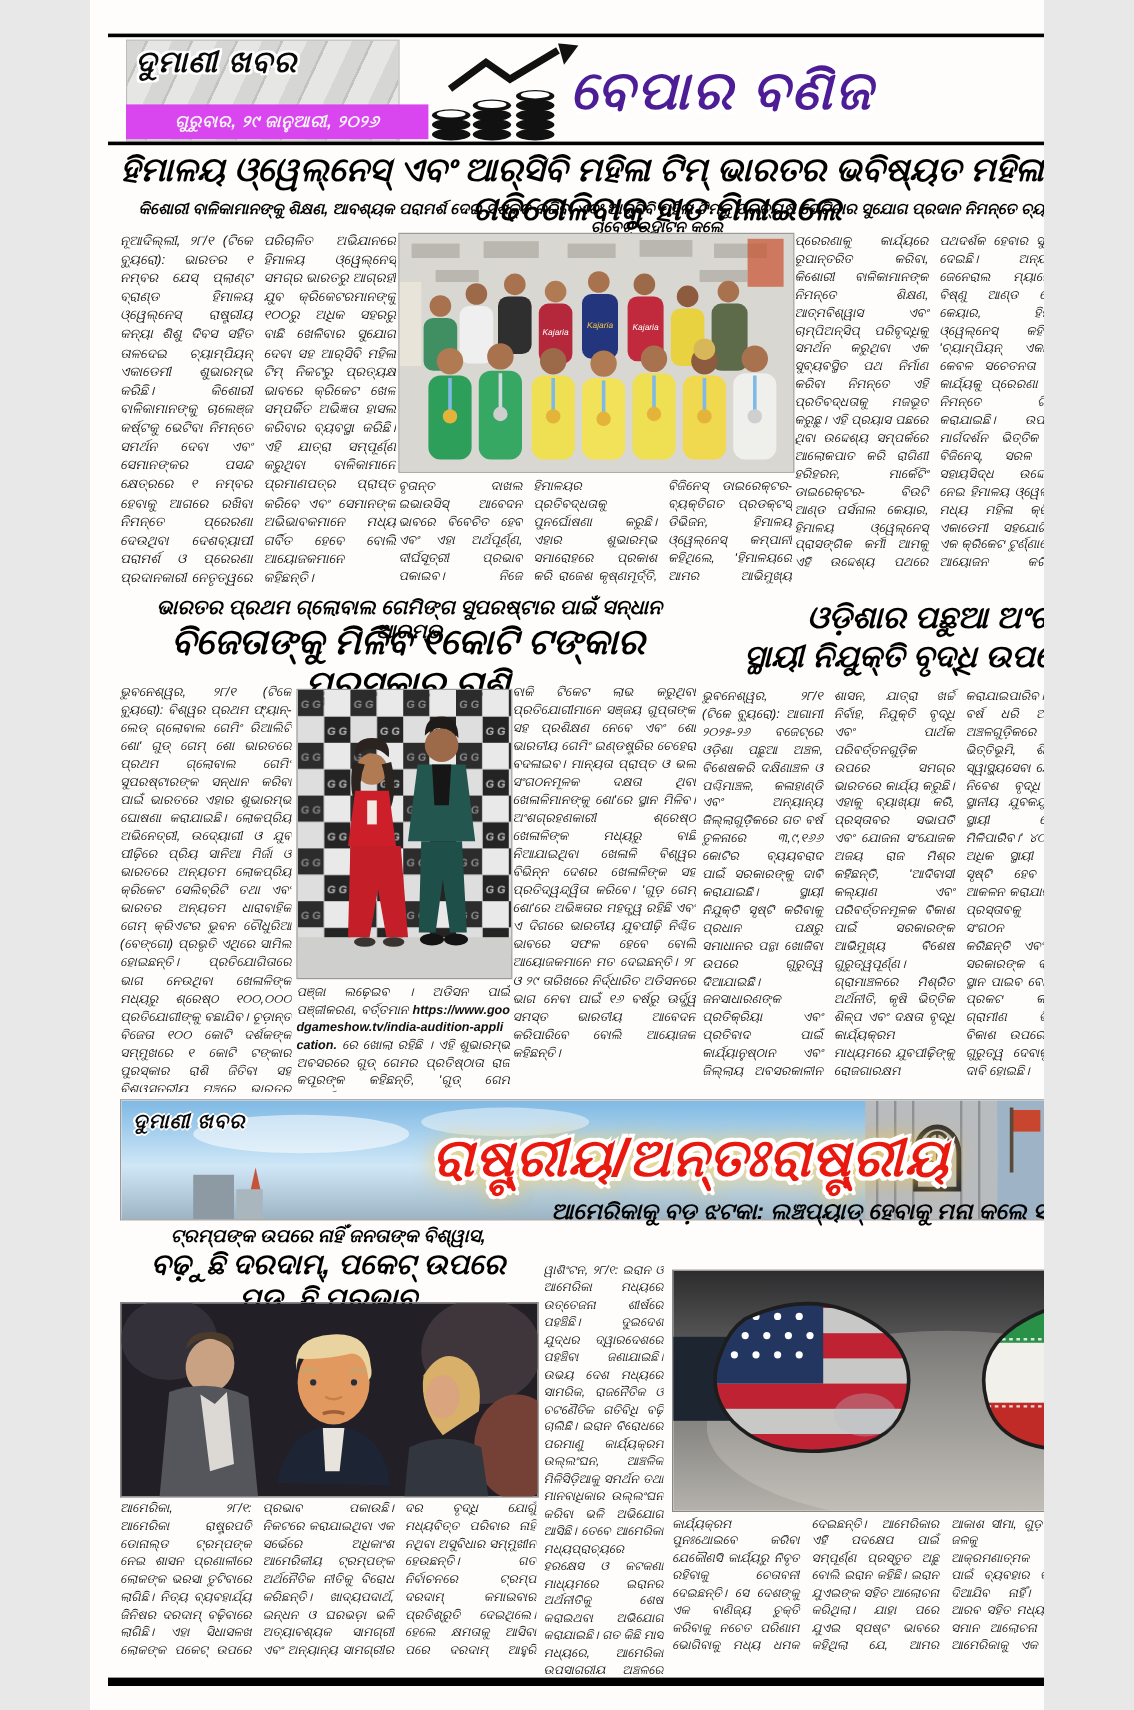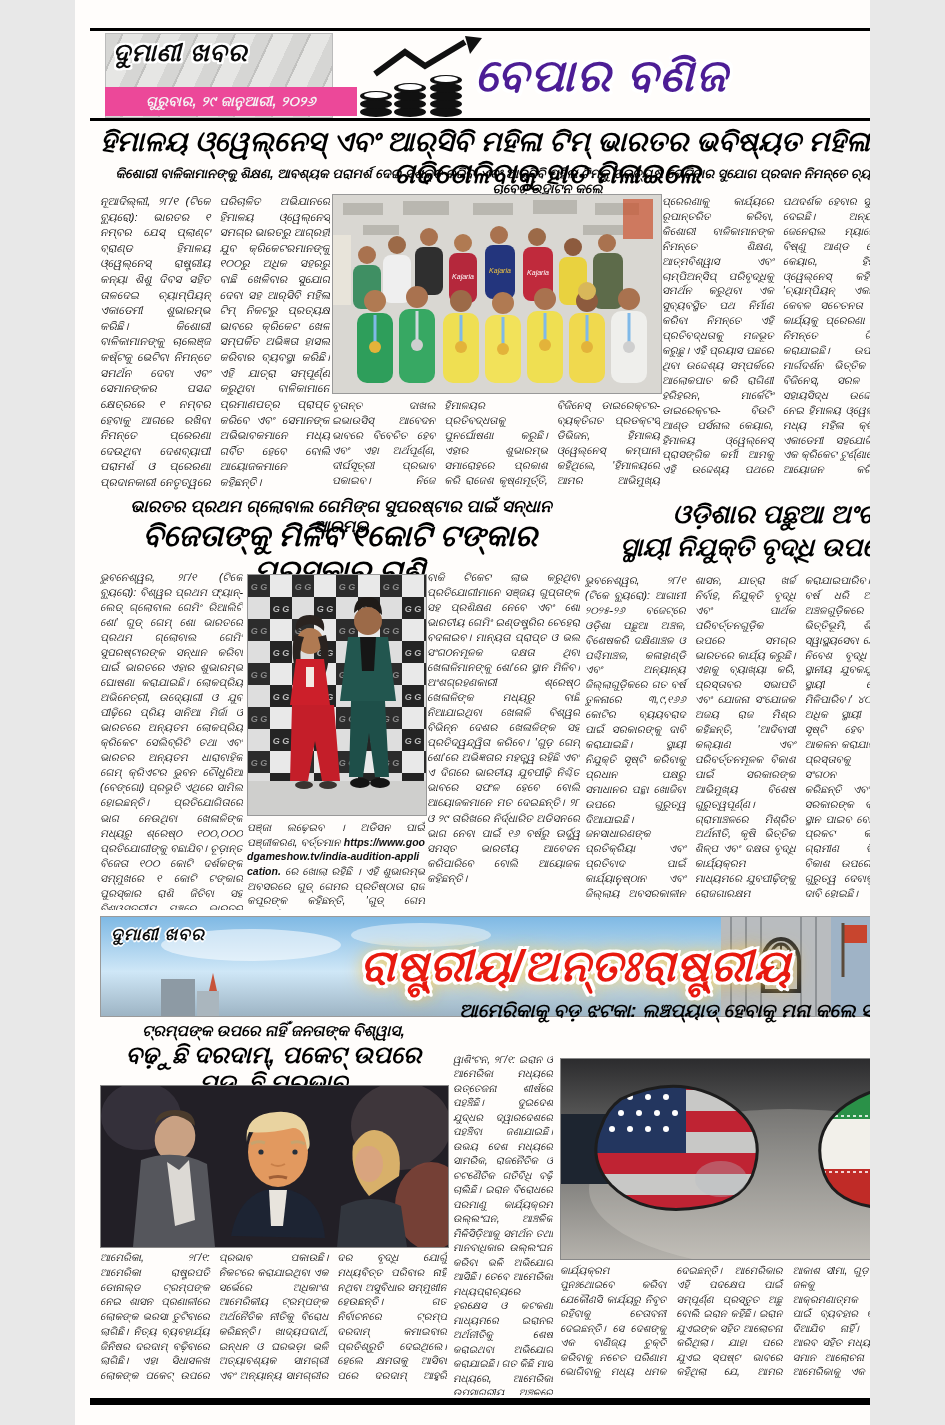--- a/index.html
+++ b/index.html
@@ -6,21 +6,21 @@
   .page{position:relative;width:795px;height:1425px;background:#fffdfb;margin:0 auto;overflow:hidden;
         font-family:"Liberation Sans","DejaVu Sans",sans-serif;color:#101010;font-style:italic;}
   .abs{position:absolute;}
   .rule{background:#000;}
   
   .money{background:
      repeating-linear-gradient(115deg,#d6d6d4 0 14px,#c2c2c0 14px 16px,#e6e6e4 16px 34px);
      border:1px solid #bbb;}
   .mast-title{font-size:25px;font-weight:800;letter-spacing:1px;color:#0a0a0a;
      text-shadow:-2px 0 #fff,2px 0 #fff,0 -2px #fff,0 2px #fff,-2px -2px #fff,2px 2px #fff,2px -2px #fff,-2px 2px #fff;}
-  .datebar{background:#ec4899;color:#f4f4f4;font-size:14px;font-weight:700;
+  .datebar{background:#d946ef;color:#f4f4f4;font-size:14px;font-weight:700;
      display:flex;align-items:center;justify-content:center;letter-spacing:.5px;}
   .section-title{font-size:45px;font-weight:800;color:#4c1d95;letter-spacing:2px;
      text-shadow:-2px 0 #fff,2px 0 #fff,0 -2px #fff,0 2px #fff,-3px -3px 0 #fff,3px 3px 0 #fff,3px -3px 0 #fff,-3px 3px 0 #fff;}
   .page-badge{background:#0c0c0c;color:#fff;font-size:12px;font-weight:700;
      display:flex;align-items:center;justify-content:center;transform:skewX(-18deg);}
   .page-badge span{transform:skewX(18deg);}
   
   .hl{font-weight:800;text-align:center;line-height:1.15;color:#000000;}
   .body-txt{font-size:11px;line-height:1.42;text-align:justify;overflow:hidden;column-fill:auto;}
   .caption{font-size:10.5px;line-height:1.4;text-align:justify;overflow:hidden;}

